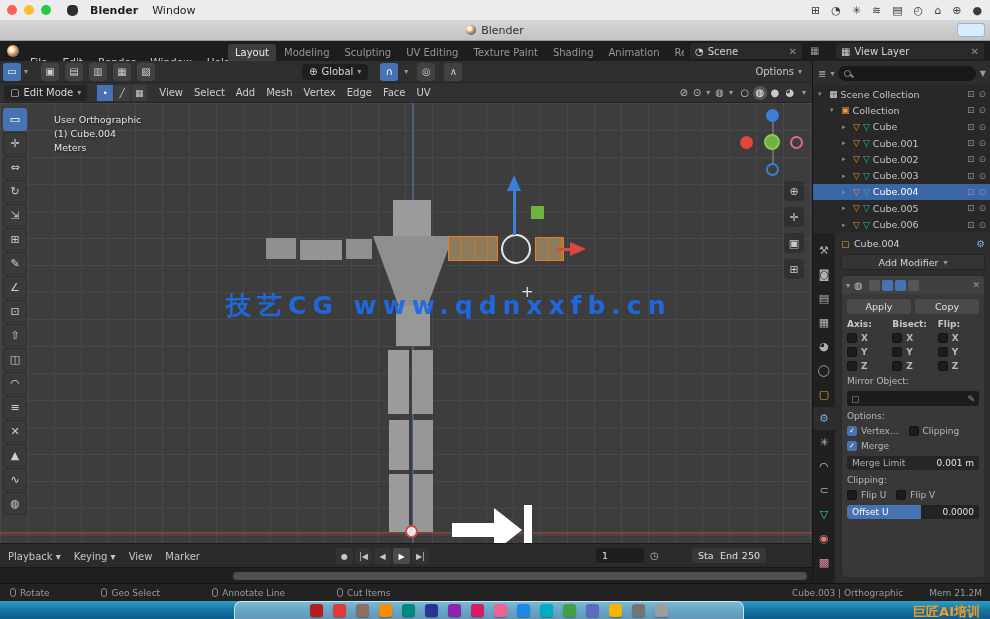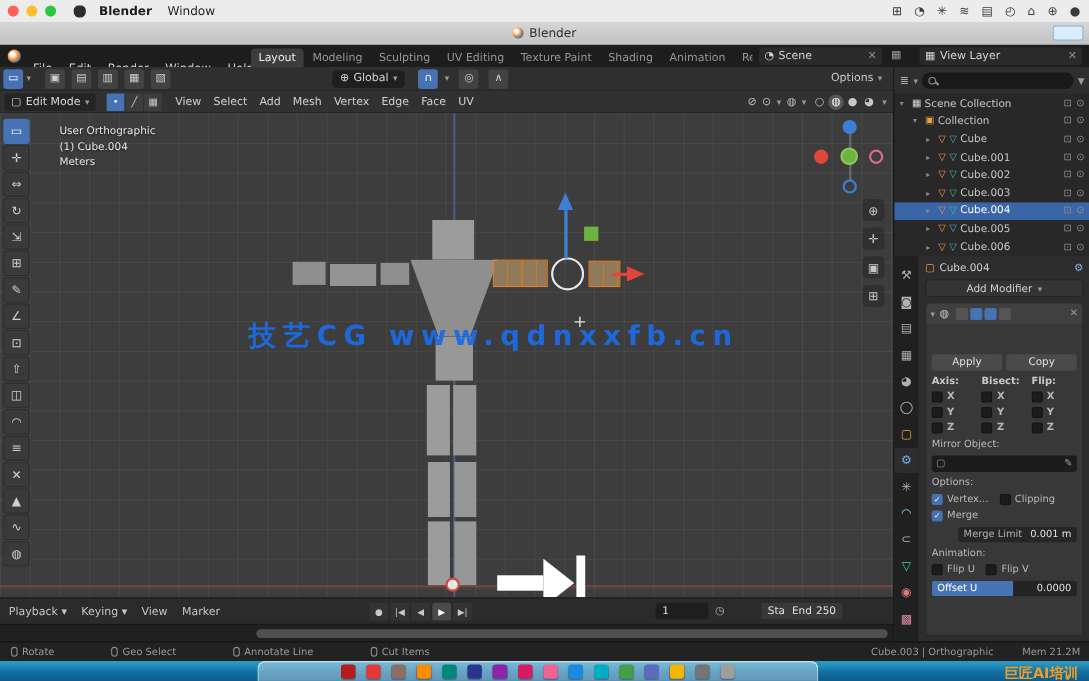--- a/index.html
+++ b/index.html
@@ -105,33 +105,33 @@
   .prop-tab{width:22px;height:23px;display:flex;align-items:center;justify-content:center;font-size:11px;}
   .prop-tab.active{background:#2d2d2d;border-radius:3px 0 0 3px;}
   .prop-content{position:absolute;left:22px;top:0;width:156px;height:350px;padding:5px 6px;display:flex;flex-direction:column;gap:5px;}
   .breadcrumb{display:flex;align-items:center;gap:4px;color:#d0d0d0;font-size:9.5px;}
   .addmod{height:16px;background:#343434;border:1px solid #242424;border-radius:3px;display:flex;align-items:center;justify-content:center;gap:5px;color:#d4d4d4;font-size:9.5px;}
   .mod-panel{background:#383838;border:1px solid #2a2a2a;border-radius:4px;flex:1;display:flex;flex-direction:column;}
   .mod-head{height:18px;background:#404040;border-radius:4px 4px 0 0;display:flex;align-items:center;gap:4px;padding:0 4px;}
   .tgl{width:11px;height:11px;border-radius:2px;background:#555;}
   .tgl.on{background:#4772b3;}
   .mod-body{padding:5px 5px 6px;display:flex;flex-direction:column;gap:5px;font-size:9px;color:#c4c4c4;}
-  .btn-row{display:flex;gap:4px;margin-top:23px;}
+  .btn-row{display:flex;gap:4px;}
   .btn{flex:1;height:15px;background:#4a4a4a;border-radius:3px;display:flex;align-items:center;justify-content:center;color:#e0e0e0;font-size:9.5px;}
   .ax-grid{display:flex;gap:4px;}
   .ax-col{flex:1;display:flex;flex-direction:column;gap:4px;font-weight:bold;}
   .ax-head{color:#c8c8c8;}
   .ax-row{display:flex;align-items:center;gap:4px;}
   .cb{width:10px;height:10px;background:#1c1c1c;border:1px solid #141414;border-radius:2px;display:flex;align-items:center;justify-content:center;color:#fff;font-size:7px;flex:none;}
   .cb.checked{background:#4772b3;border-color:#4772b3;}
   .plabel{color:#b8b8b8;}
   .field{height:15px;background:#1c1c1c;border-radius:3px;display:flex;align-items:center;gap:4px;padding:0 4px;color:#9a9a9a;}
   .opt-row{display:flex;gap:10px;}
   .opt{display:flex;align-items:center;gap:4px;}
-  .numfield{height:14px;background:#262626;border-radius:3px;display:flex;align-items:center;justify-content:space-between;padding:0 5px;color:#b0b0b0;margin-left:24px;}
+  .numfield{height:14px;background:#262626;border-radius:3px;display:flex;align-items:center;justify-content:space-between;padding:0 5px;color:#b0b0b0;}
   .numfield .val{color:#e4e4e4;}
   .slider{position:relative;height:14px;background:#232323;border-radius:3px;overflow:hidden;display:flex;align-items:center;justify-content:space-between;padding:0 5px;}
   .slider .fill{position:absolute;left:0;top:0;bottom:0;width:56%;background:#4772b3;}
   .slider span{position:relative;z-index:1;}
 
   
   .statusbar{position:absolute;left:0;top:583px;width:990px;height:18px;background:#222;border-top:1px solid #111;display:flex;align-items:center;color:#9a9a9a;font-size:9px;}
   .hints{display:flex;gap:52px;margin-left:10px;}
   .hint{display:flex;align-items:center;gap:4px;}
   .mouse-ico{width:6px;height:9px;border:1px solid #8a8a8a;border-radius:3px;}
@@ -598,21 +598,21 @@
               </div>
             </div>
             <div class="opt">
               <span class="cb checked">✓</span>
               <span class="plabel">Merge</span>
             </div>
             <div class="numfield">
               <span>Merge Limit</span>
               <span class="val">0.001 m</span>
             </div>
-            <div class="plabel">Animation:</div>
+            <div class="plabel">Clipping:</div>
             <div class="opt-row">
               <div class="opt">
                 <span class="cb"></span>
                 <span class="plabel">Flip U</span>
               </div>
               <div class="opt">
                 <span class="cb"></span>
                 <span class="plabel">Flip V</span>
               </div>
             </div>

